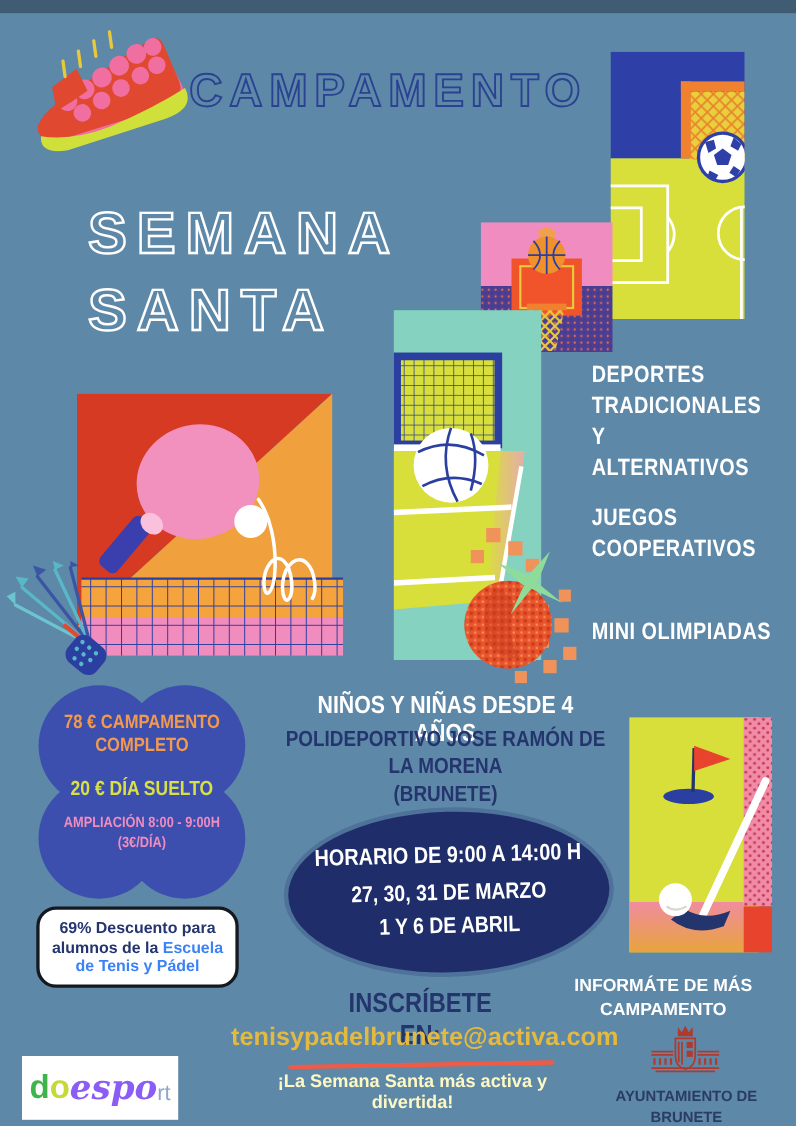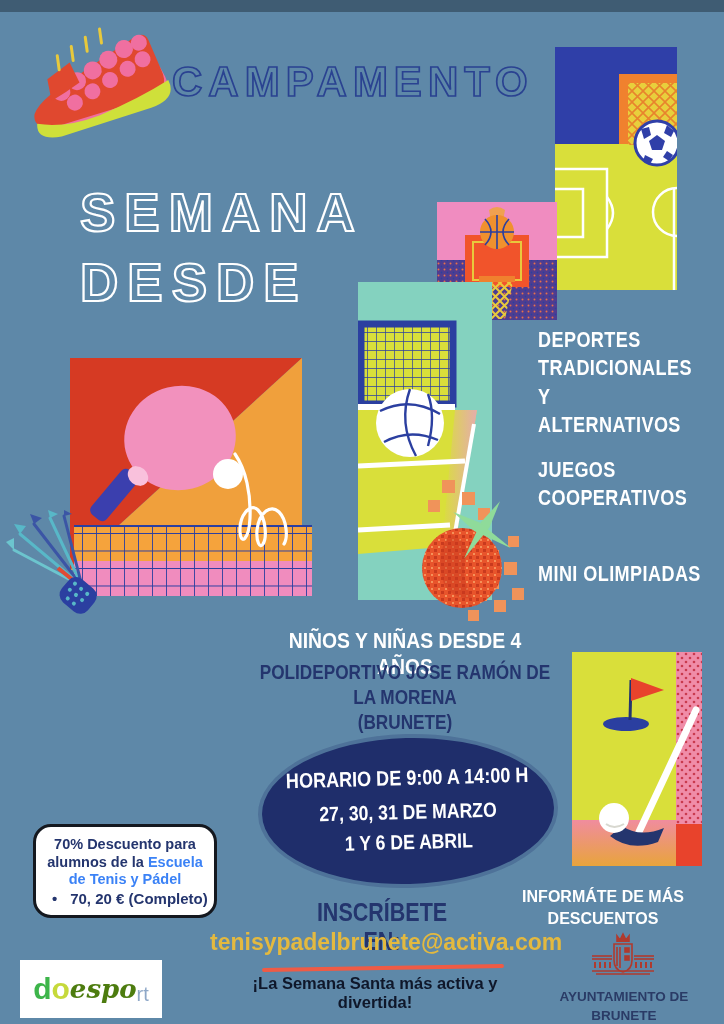--- a/index.html
+++ b/index.html
@@ -44,21 +44,21 @@
   }
   .discount .lead{font-size:14.5px; font-weight:bold; line-height:1.22; text-align:center;}
   .discount .gold{color:#3b82f6;}
   .discount .opt{font-size:15px; font-weight:bold; line-height:1.3; padding-left:10px;}
   .discount .dot{display:inline-block; width:14px;}
   .mint{background:#84D2BF;}
   .underline-red{background:#EF5B45; border-radius:3px; transform:rotate(-1deg);}
   .logo-box{background:#fff; display:flex; align-items:center; justify-content:center;}
   .logo-box .p1{font-size:30px; font-weight:bold; color:#3DB54A;}
   .logo-box .p2{font-size:30px; font-weight:bold; color:#C6D93B;}
-  .logo-box .p3{font-family:"DejaVu Serif",serif; font-style:italic; font-weight:bold; font-size:26px; color:#4d7c0f;}
+  .logo-box .p3{font-family:"DejaVu Serif",serif; font-style:italic; font-weight:bold; font-size:31px; color:#8b5cf6;}
   .logo-box .p4{font-size:20px; color:#8FA8C8; align-self:flex-end; padding-bottom:12px;}
 </style>
 </head>
 <body>
 
 <div class="poster">
 
   <svg class="abs" style="left:20px; top:14px;" width="152" height="112" viewBox="0 0 152 112">
     <g transform="rotate(-16 76 56)">
       <path d="M10,78 Q4,92 26,96 L120,94 Q148,92 144,70 L140,52 Q110,66 70,72 Q35,77 10,78 Z" fill="#F06FA0"></path>
@@ -82,21 +82,21 @@
         <line x1="44" y1="34" x2="46" y2="20"></line>
           <line x1="60" y1="29" x2="62" y2="15"></line>
         <line x1="76" y1="24" x2="78" y2="10"></line>
           <line x1="92" y1="20" x2="94" y2="6"></line>
       </g>
     </g>
   </svg>
 
   <div class="abs outline-navy" style="left:172px; top:46px;">CAMPAMENTO</div>
   <div class="abs outline-white" style="left:80px; top:170px;">SEMANA</div>
-  <div class="abs outline-white" style="left:80px; top:240px;">DESDE</div>
+  <div class="abs outline-white" style="left:80px; top:240px;">SANTA</div>
 
   <svg class="abs" style="left:555px; top:35px;" width="122" height="243" viewBox="0 0 122 243">
     <rect x="0" y="0" width="122" height="97" fill="#2F3FA8"></rect>
     <rect x="0" y="97" width="122" height="146" fill="#D9DF3A"></rect>
     <defs>
       <pattern id="goalnet" width="11" height="11" patternUnits="userSpaceOnUse">
         <rect width="11" height="11" fill="#E8CF3C"></rect>
         <path d="M0,0 L11,11 M11,0 L0,11" stroke="#E8842C" stroke-width="1.6"></path>
       </pattern>
     </defs>
@@ -255,48 +255,59 @@
           <circle cx="79" cy="78" r="2"></circle>
         <circle cx="63" cy="86" r="2"></circle>
           <circle cx="71" cy="86" r="2"></circle>
           <circle cx="79" cy="86" r="2"></circle>
         <circle cx="67" cy="94" r="2"></circle>
           <circle cx="75" cy="94" r="2"></circle>
       </g>
     </g>
   </svg>
 
+  <div class="abs" style="left:28px; top:608px; width:202px; height:200px;">
+    <svg width="202" height="200" viewBox="0 0 202 200" style="position:absolute; left:0; top:0;">
+      <g fill="#3C4FAE">
+        <circle cx="62" cy="58" r="55"></circle>
+          <circle cx="140" cy="58" r="55"></circle>
+        <circle cx="62" cy="142" r="55"></circle>
+          <circle cx="140" cy="142" r="55"></circle>
+        <rect x="32" y="32" width="138" height="136" rx="30"></rect>
+      </g>
+    </svg>
+    <div class="abs blob-txt condc" style="top:26px; font-size:17.5px; line-height:1.2; color:#F2994F;">78 € CAMPAMENTO COMPLETO</div>
+    <div class="abs blob-txt condc" style="top:86px; font-size:18.5px; color:#D9E044;">20 € DÍA SUELTO</div>
+    <div class="abs blob-txt condc" style="top:120px; font-size:13.5px; color:#F08CBE;">AMPLIACIÓN 8:00 - 9:00H</div>
+    <div class="abs blob-txt condc" style="top:138px; font-size:13.5px; color:#F08CBE;">(3€/DÍA)</div>
+  </div>
 
   <div class="abs center condc" style="left:255px; top:616px; width:300px; font-size:22.5px; color:#fff;">NIÑOS Y NIÑAS DESDE 4 AÑOS</div>
   <div class="abs center condc navyTxt" style="left:235px; top:648px; width:340px; font-size:20px; line-height:1.25;">
     <div>POLIDEPORTIVO JOSE RAMÓN DE LA MORENA</div>
     <div>(BRUNETE)</div>
   </div>
 
   <div class="abs ellipse" style="left:262px; top:726px; width:292px; height:146px;">
     <div class="ellipse-inner condc" style="top:28px; font-size:21px;">HORARIO DE 9:00 A 14:00 H</div>
     <div class="ellipse-inner condc" style="top:62px; font-size:20.5px;">27, 30, 31 DE MARZO</div>
     <div class="ellipse-inner condc" style="top:92px; font-size:20.5px;">1 Y 6 DE ABRIL</div>
   </div>
 
   <div class="abs discount" style="left:33px; top:812px; width:184px;">
     <div class="lead">
-      <span>70% Descuento para alumnos de la</span>
+      <span>69% Descuento para alumnos de la</span>
       <span class="gold">Escuela de Tenis y Pádel</span>
-    </div>
-    <div class="opt">
-      <span class="dot">•</span>
-      <span>70, 20 € (Completo)</span>
     </div>
   </div>
 
   <div class="abs center condc navyTxt" style="left:282px; top:886px; width:200px; font-size:25px;">INSCRÍBETE EN:</div>
   <div class="abs center" style="left:210px; top:917px; width:340px; font-size:23px; font-weight:bold; color:#E3B93F;">tenisypadelbrunete@activa.com</div>
   <div class="abs underline-red" style="left:262px; top:954px; width:242px; height:4px;"></div>
-  <div class="abs center" style="left:235px; top:962px; width:280px; font-size:16.5px; font-weight:bold; color:#0f172a;">¡La Semana Santa más activa y divertida!</div>
+  <div class="abs center" style="left:235px; top:962px; width:280px; font-size:16.5px; font-weight:bold; color:#fef9c3;">¡La Semana Santa más activa y divertida!</div>
 
   <div class="abs logo-box" style="left:20px; top:948px; width:142px; height:58px;">
     <span class="p1">d</span>
       <span class="p2">o</span>
       <span class="p3">espo</span>
       <span class="p4">rt</span>
   </div>
 
   <svg class="abs" style="left:572px; top:640px;" width="130" height="214" viewBox="0 0 130 214">
     <defs>
@@ -316,21 +327,21 @@
     <rect x="104" y="172" width="26" height="42" fill="#E8432C"></rect>
     <ellipse cx="54" cy="72" rx="23" ry="7" fill="#2B3FA0"></ellipse>
     <line x1="59" y1="28" x2="58" y2="68" stroke="#24356E" stroke-width="3"></line>
     <polygon points="59,26 92,38 59,49" fill="#E8432C"></polygon>
     <line x1="124" y1="58" x2="66" y2="182" stroke="#fff" stroke-width="7" stroke-linecap="round"></line>
     <path d="M38,184 Q58,200 86,190 L92,176 Q68,186 50,174 Z" fill="#24356E"></path>
     <circle cx="42" cy="166" r="15" fill="#fff"></circle>
     <path d="M34,172 Q42,178 52,172" stroke="#D8D8D0" stroke-width="2" fill="none"></path>
   </svg>
 
-  <div class="abs center" style="left:513px; top:874px; width:180px; font-size:16px; font-weight:bold; color:#fff; line-height:1.4;">INFORMÁTE DE MÁS DESCUENTOS</div>
+  <div class="abs center" style="left:513px; top:874px; width:180px; font-size:16px; font-weight:bold; color:#fff; line-height:1.4;">INFORMÁTE DE MÁS CAMPAMENTO</div>
 
   <svg class="abs" style="left:592px; top:920px;" width="62" height="56" viewBox="0 0 62 56">
     <g stroke="#B03A2E" stroke-width="1.6" fill="none">
       <path d="M25,10 L25,4 L28,8 L31,2 L34,8 L37,4 L37,10" fill="#B03A2E"></path>
       <path d="M22,12 h18 v16 q0,10 -9,12 q-9,-2 -9,-12 Z"></path>
       <line x1="25" y1="15" x2="25" y2="34"></line>
         <line x1="28" y1="15" x2="28" y2="36"></line>
       <rect x="33" y="16" width="4" height="4" fill="#B03A2E"></rect>
       <rect x="33" y="24" width="4" height="4" fill="#B03A2E"></rect>
       <line x1="0" y1="24" x2="20" y2="24"></line>

